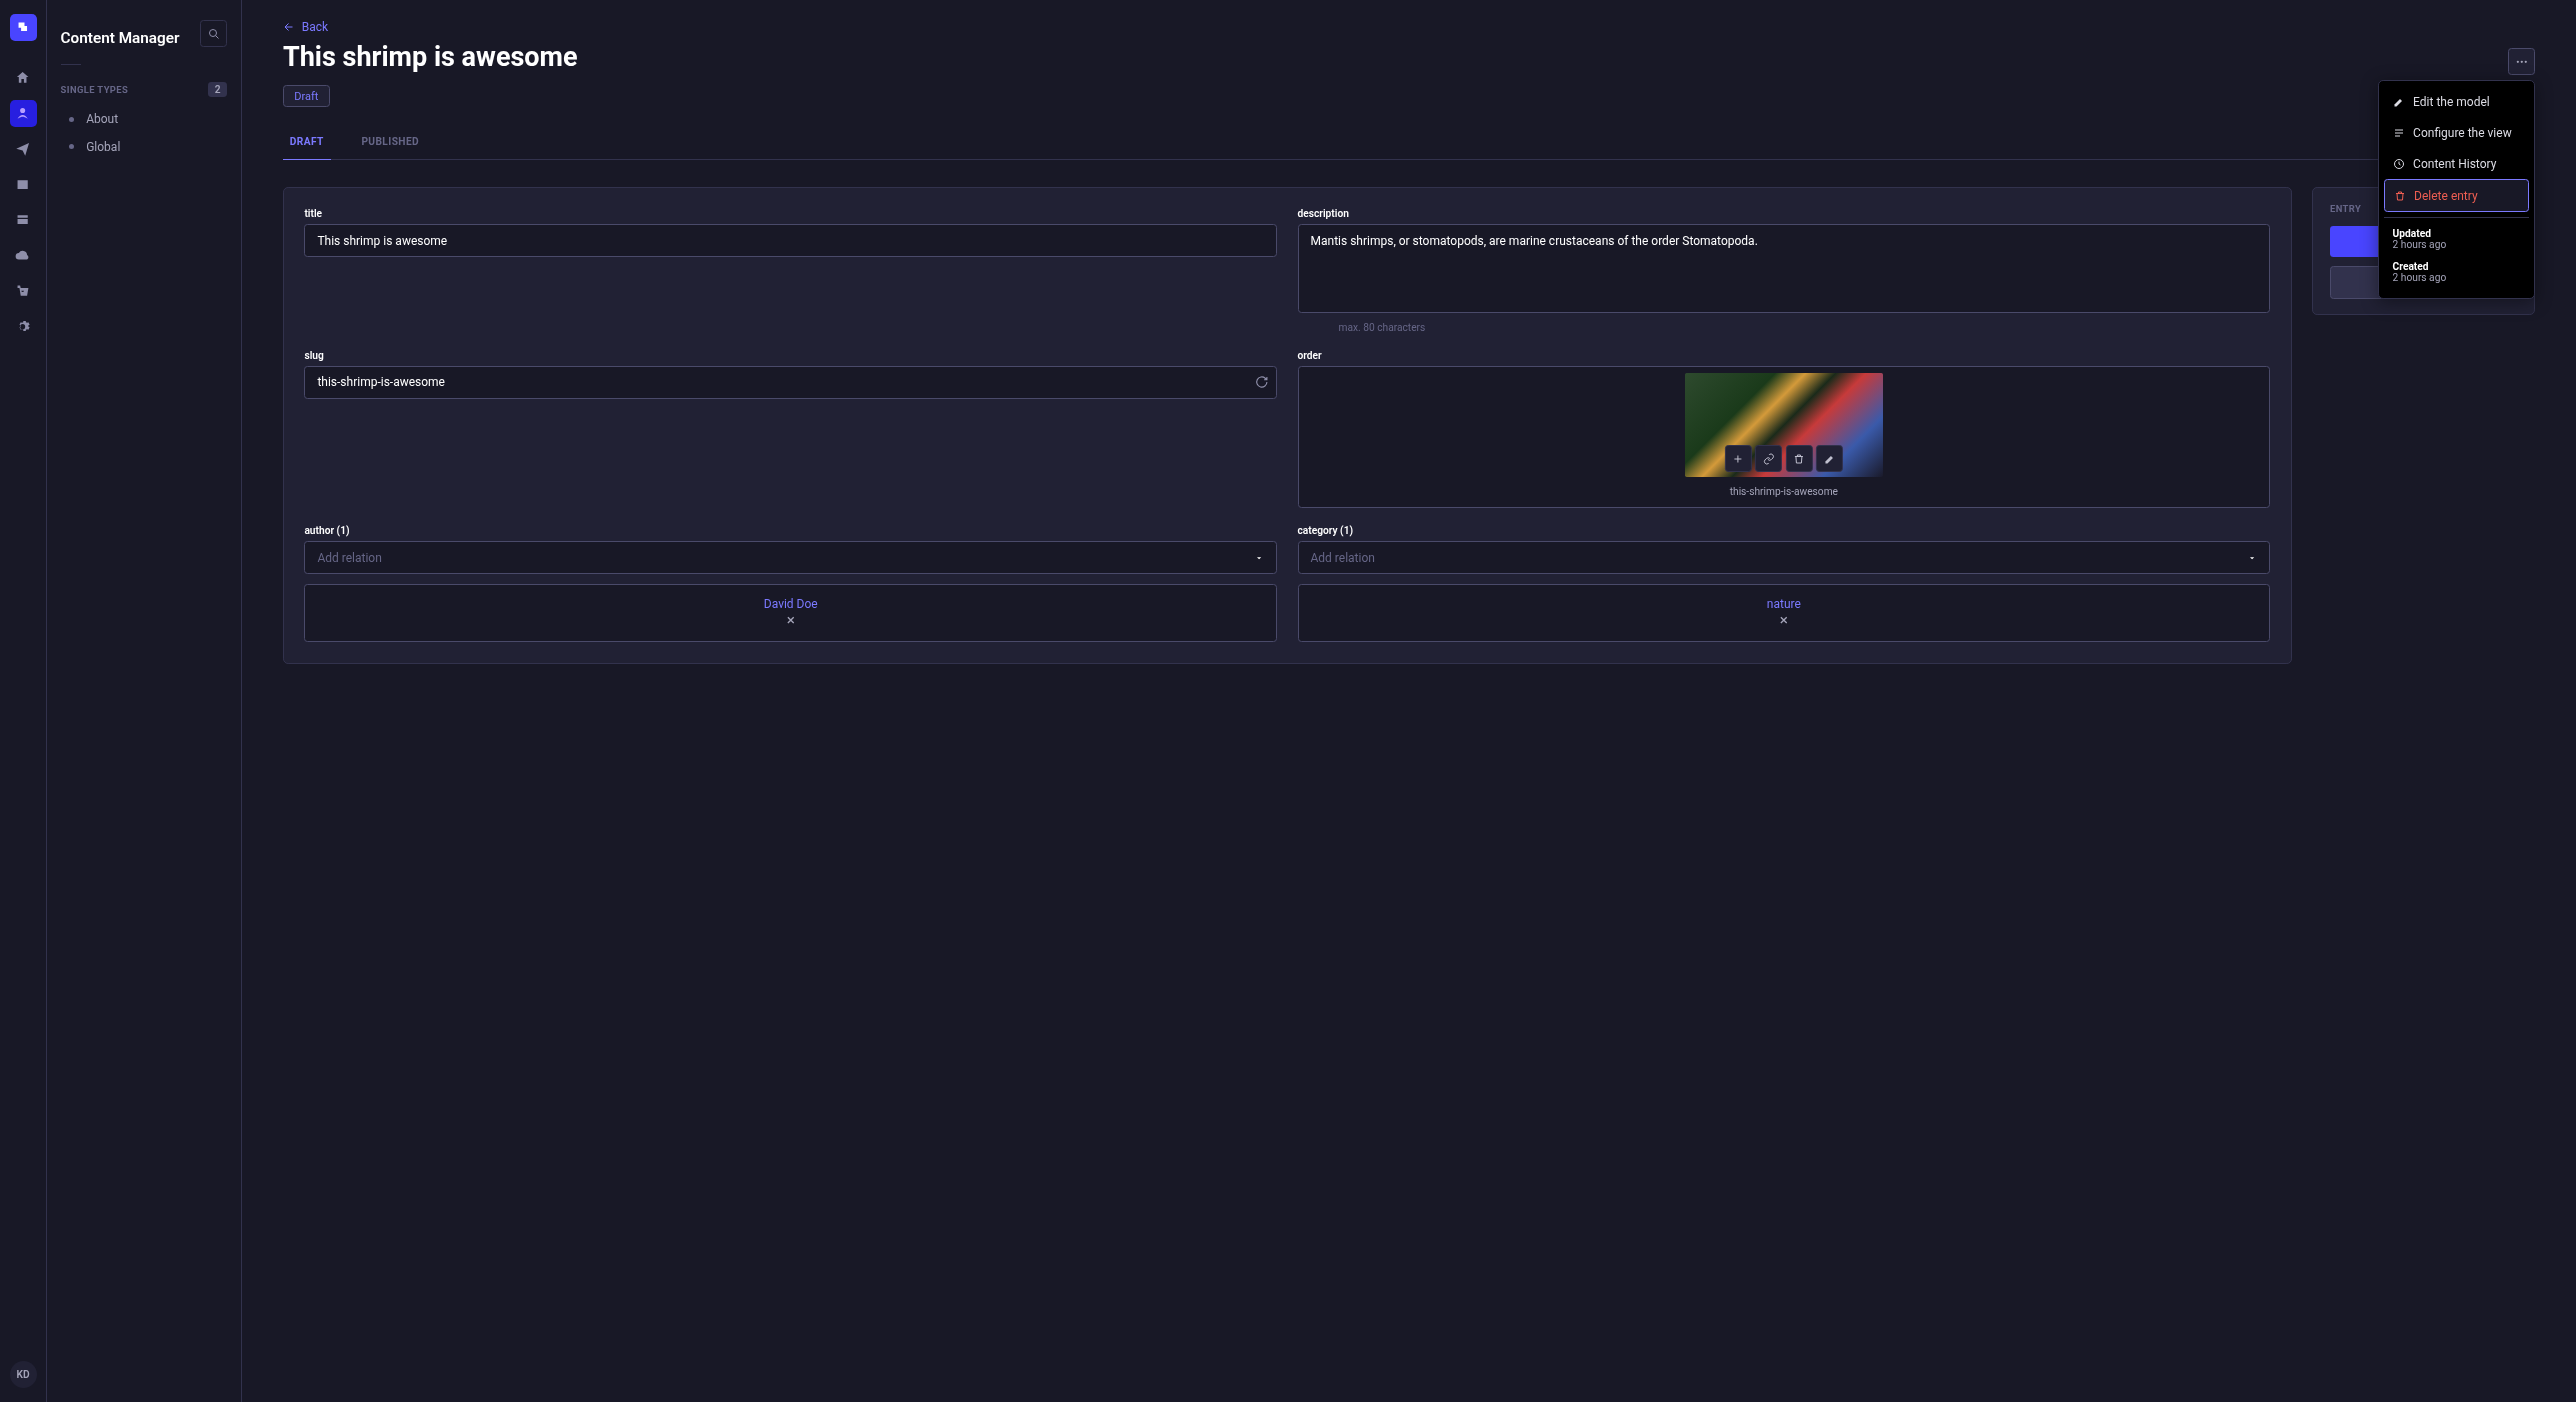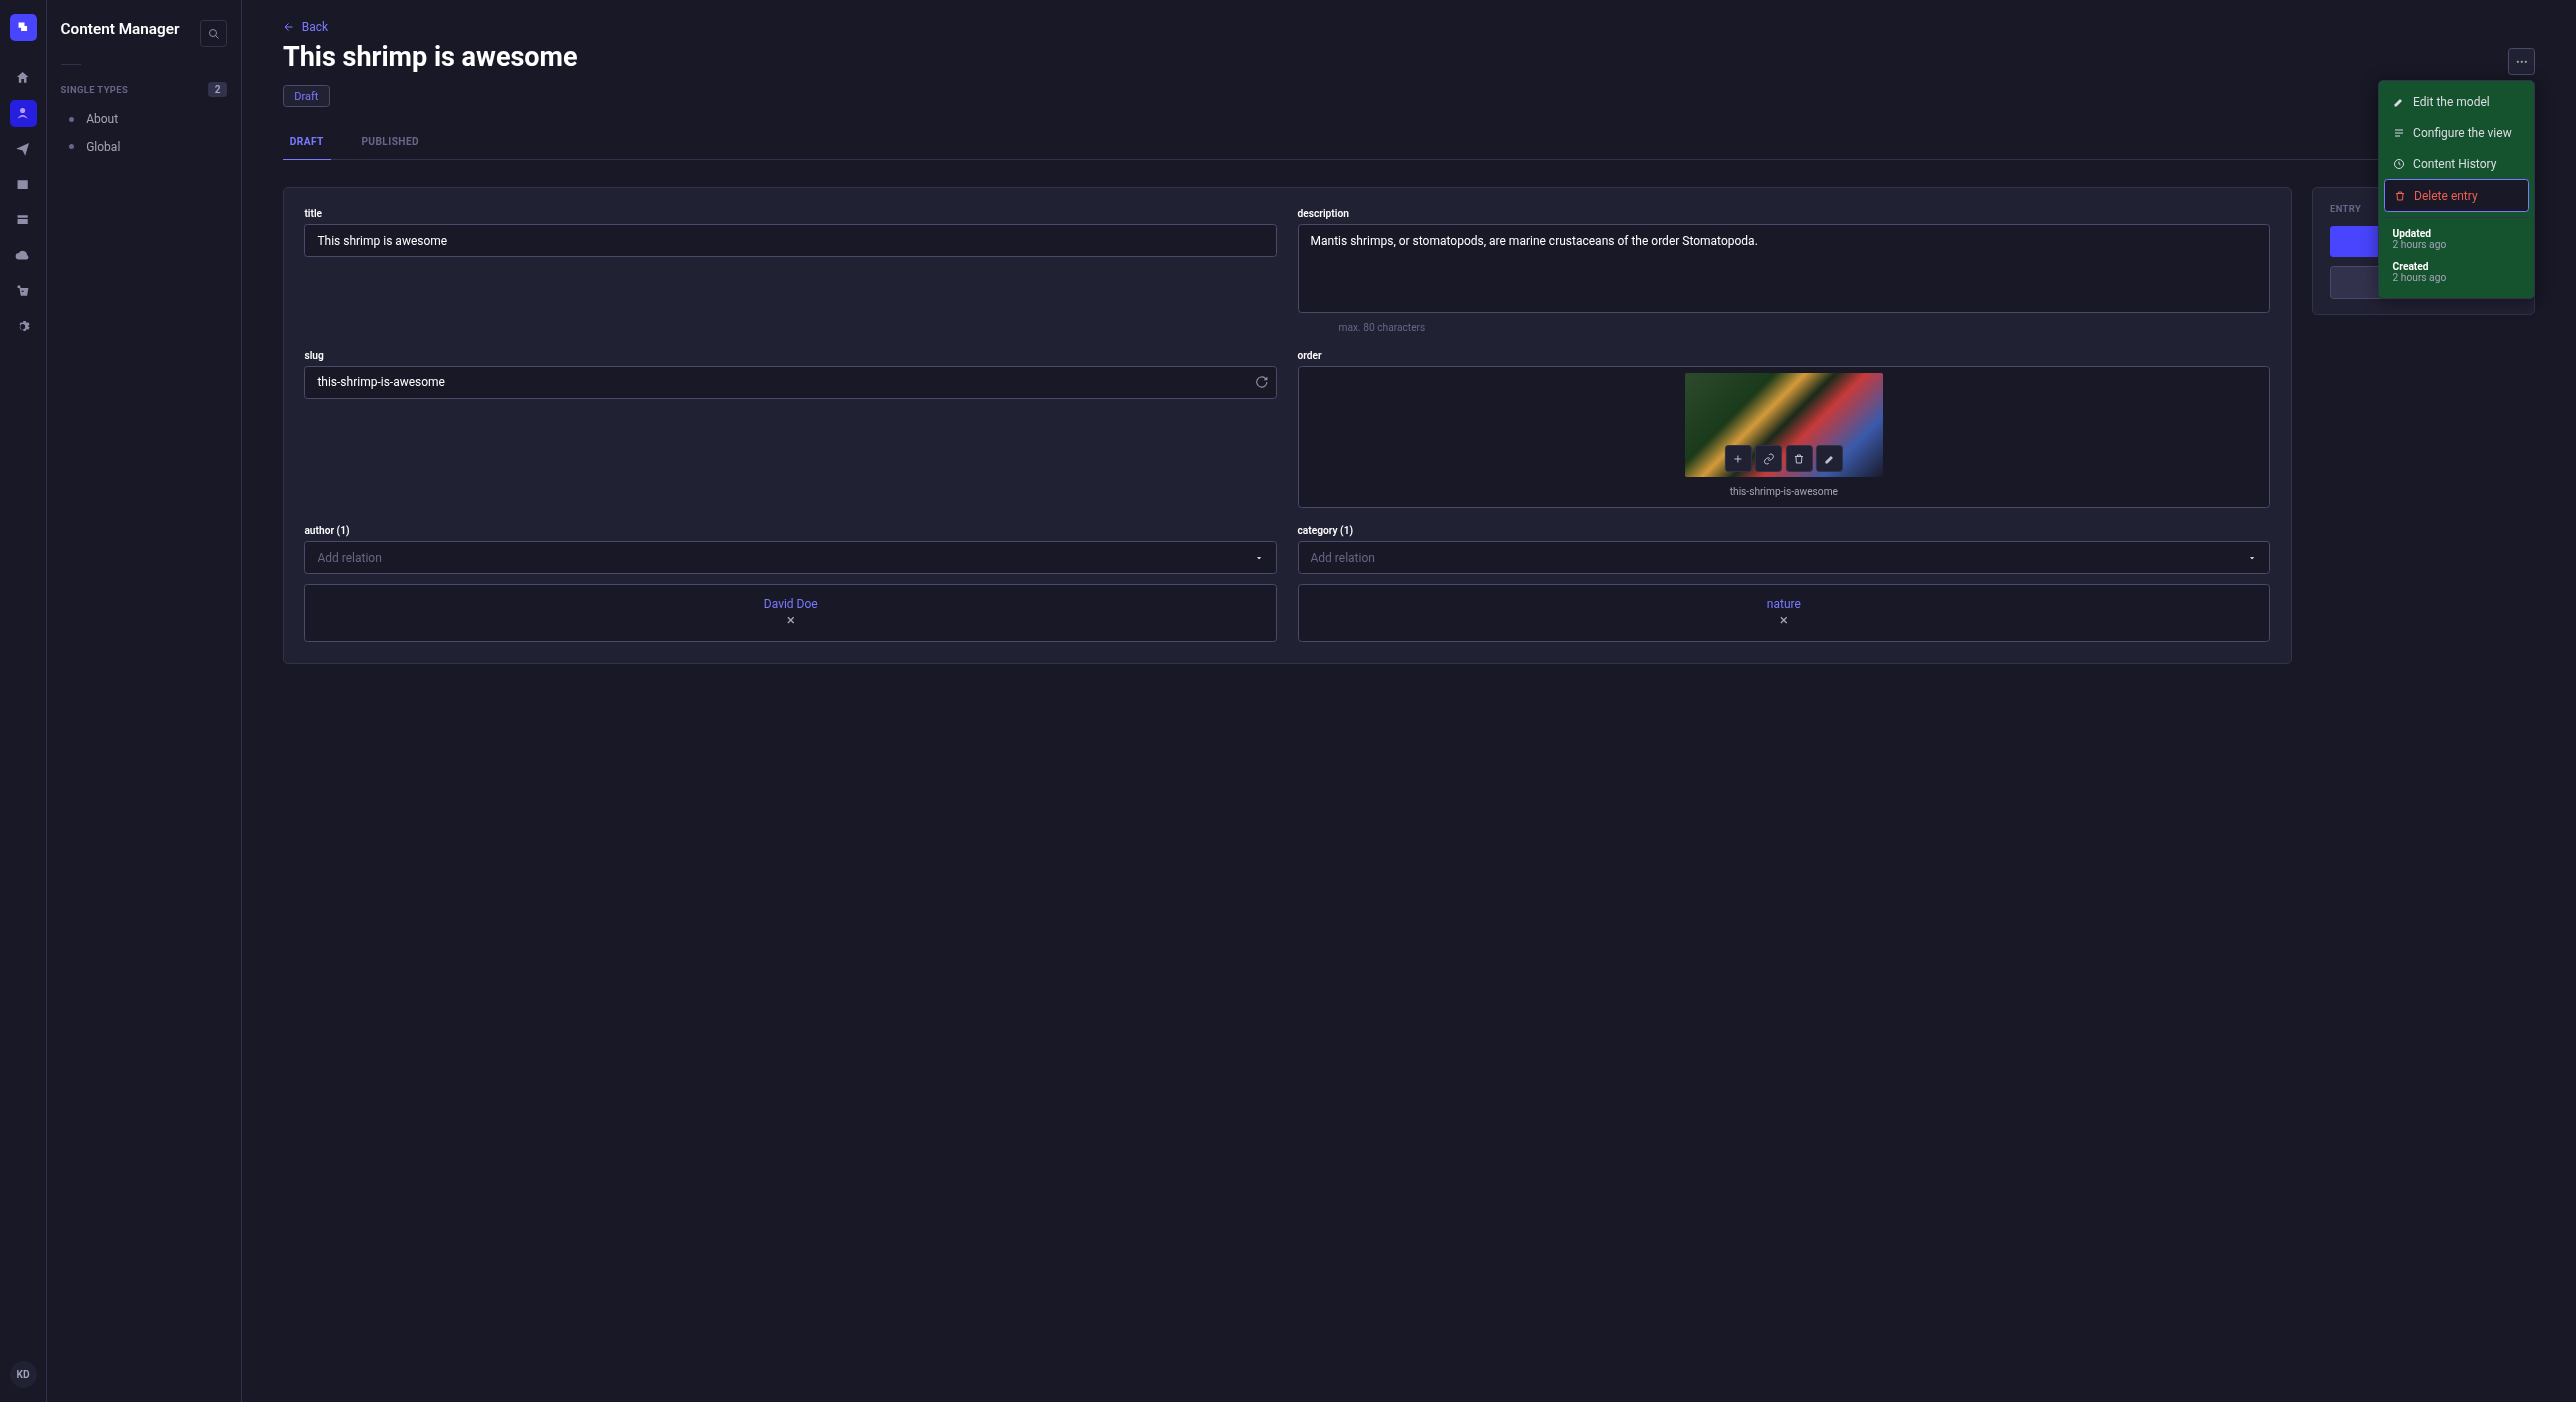--- a/index.html
+++ b/index.html
@@ -47,21 +47,21 @@
   display: flex; align-items: center; justify-content: center;
   font-size: 10.2px; font-weight: 600;
   margin-bottom: 13.6px;
 }
 .sidebar {
   width: 195px;
   background: #181826;
   border-right: 0.9px solid #32324d;
   padding: 20.4px 13.6px;
 }
-.sidebar-title { font-size: 15.3px; font-weight: 600; margin-bottom: 17px; display: flex; align-items: flex-start; justify-content: space-between; }
+.sidebar-title { font-size: 15.3px; font-weight: 600; margin-bottom: 17px; display: flex; align-items: flex-end; justify-content: space-between; }
 .search-btn {
   width: 27px; height: 27px;
   border: 0.9px solid #32324d;
   border-radius: 3.4px;
   background: transparent;
   display: flex; align-items: center; justify-content: center;
   color: #8e8ea9;
   cursor: pointer;
 }
 .sidebar-divider { border: none; border-top: 0.9px solid #32324d; margin-bottom: 17px; width: 20.4px; }
@@ -213,21 +213,21 @@
   width: 27px; height: 27px;
   border: 0.9px solid #4a4a6a;
   background: #212134;
   border-radius: 3.4px;
   display: flex; align-items: center; justify-content: center;
   color: #a5a5ba; cursor: pointer;
 }
 .dropdown {
   position: absolute; top: 80px; right: 41px;
   width: 157px;
-  background: #14532d;
+  background: #000000;
   border: 0.9px solid #32324d;
   border-radius: 5.1px;
   padding: 5.1px;
   box-shadow: 0 3.4px 17px rgba(0,0,0,0.4);
 }
 .dropdown-item {
   display: flex; align-items: center; gap: 8.5px;
   padding: 8.5px 8.5px;
   font-size: 12px; color: #dcdce4;
   cursor: pointer; border-radius: 3.4px;

